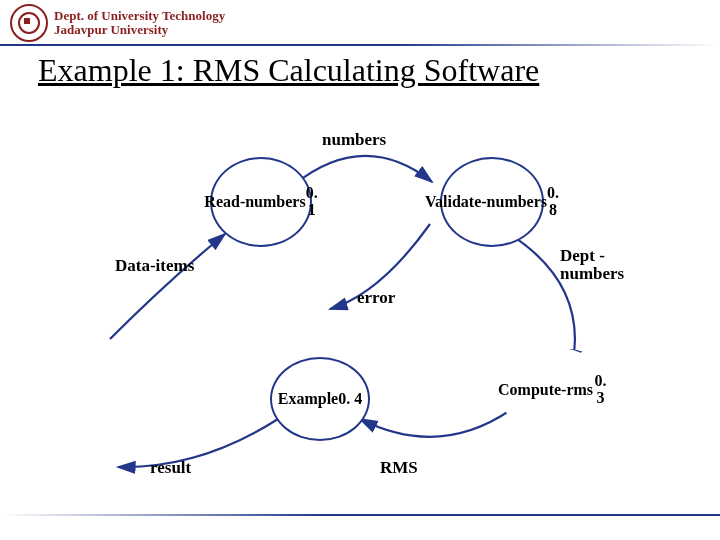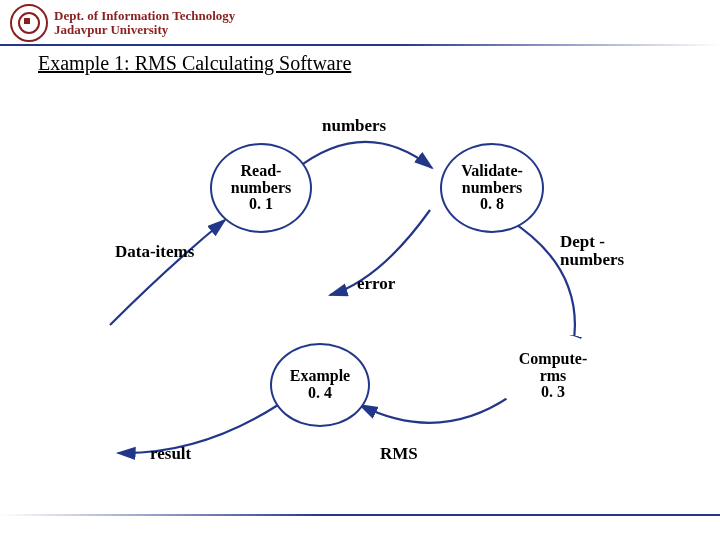--- a/index.html
+++ b/index.html
@@ -46,39 +46,39 @@
     font-size: 13px;
     line-height: 1.05;
     font-weight: bold;
   }
   .rule {
     height: 2px;
     background: linear-gradient(to right, #23378a 0%, #23378a 55%, rgba(35,55,138,0) 100%);
     margin: 2px 0 0 0;
   }
   .title {
-    font-size: 20px;
+    font-size: 32px;
     margin: 6px 16px 0 38px;
     text-decoration: underline;
     color: #000;
   }
   .canvas {
     position: relative;
     width: 720px;
     height: 420px;
     padding-left: 7px;
   }
   .bubble {
     position: absolute;
     border: 2px solid #23378a;
     border-radius: 50%;
     background: #fff;
     text-align: center;
     display: flex;
-    flex-direction: column;
+    flex-direction: row;
     align-items: center;
     justify-content: center;
     font-size: 16px;
     font-weight: bold;
     line-height: 1.05;
   }
   .lbl {
     position: absolute;
     font-size: 17px;
     font-weight: bold;
@@ -100,21 +100,21 @@
   }
 </style>
 </head>
 <body>
 
 <div class="header">
   <div class="logo">
     <div class="logo-inner"></div>
   </div>
   <div class="dept">
-    <div>Dept. of Information Technology</div>
+    <div>Dept. of University Technology</div>
     <div>Jadavpur University</div>
   </div>
 </div>
 <div class="rule"></div>
 
 <div class="title">Example 1: RMS Calculating Software</div>
 
 <div class="canvas">
 
   <svg class="arrows" viewBox="0 0 720 420">

